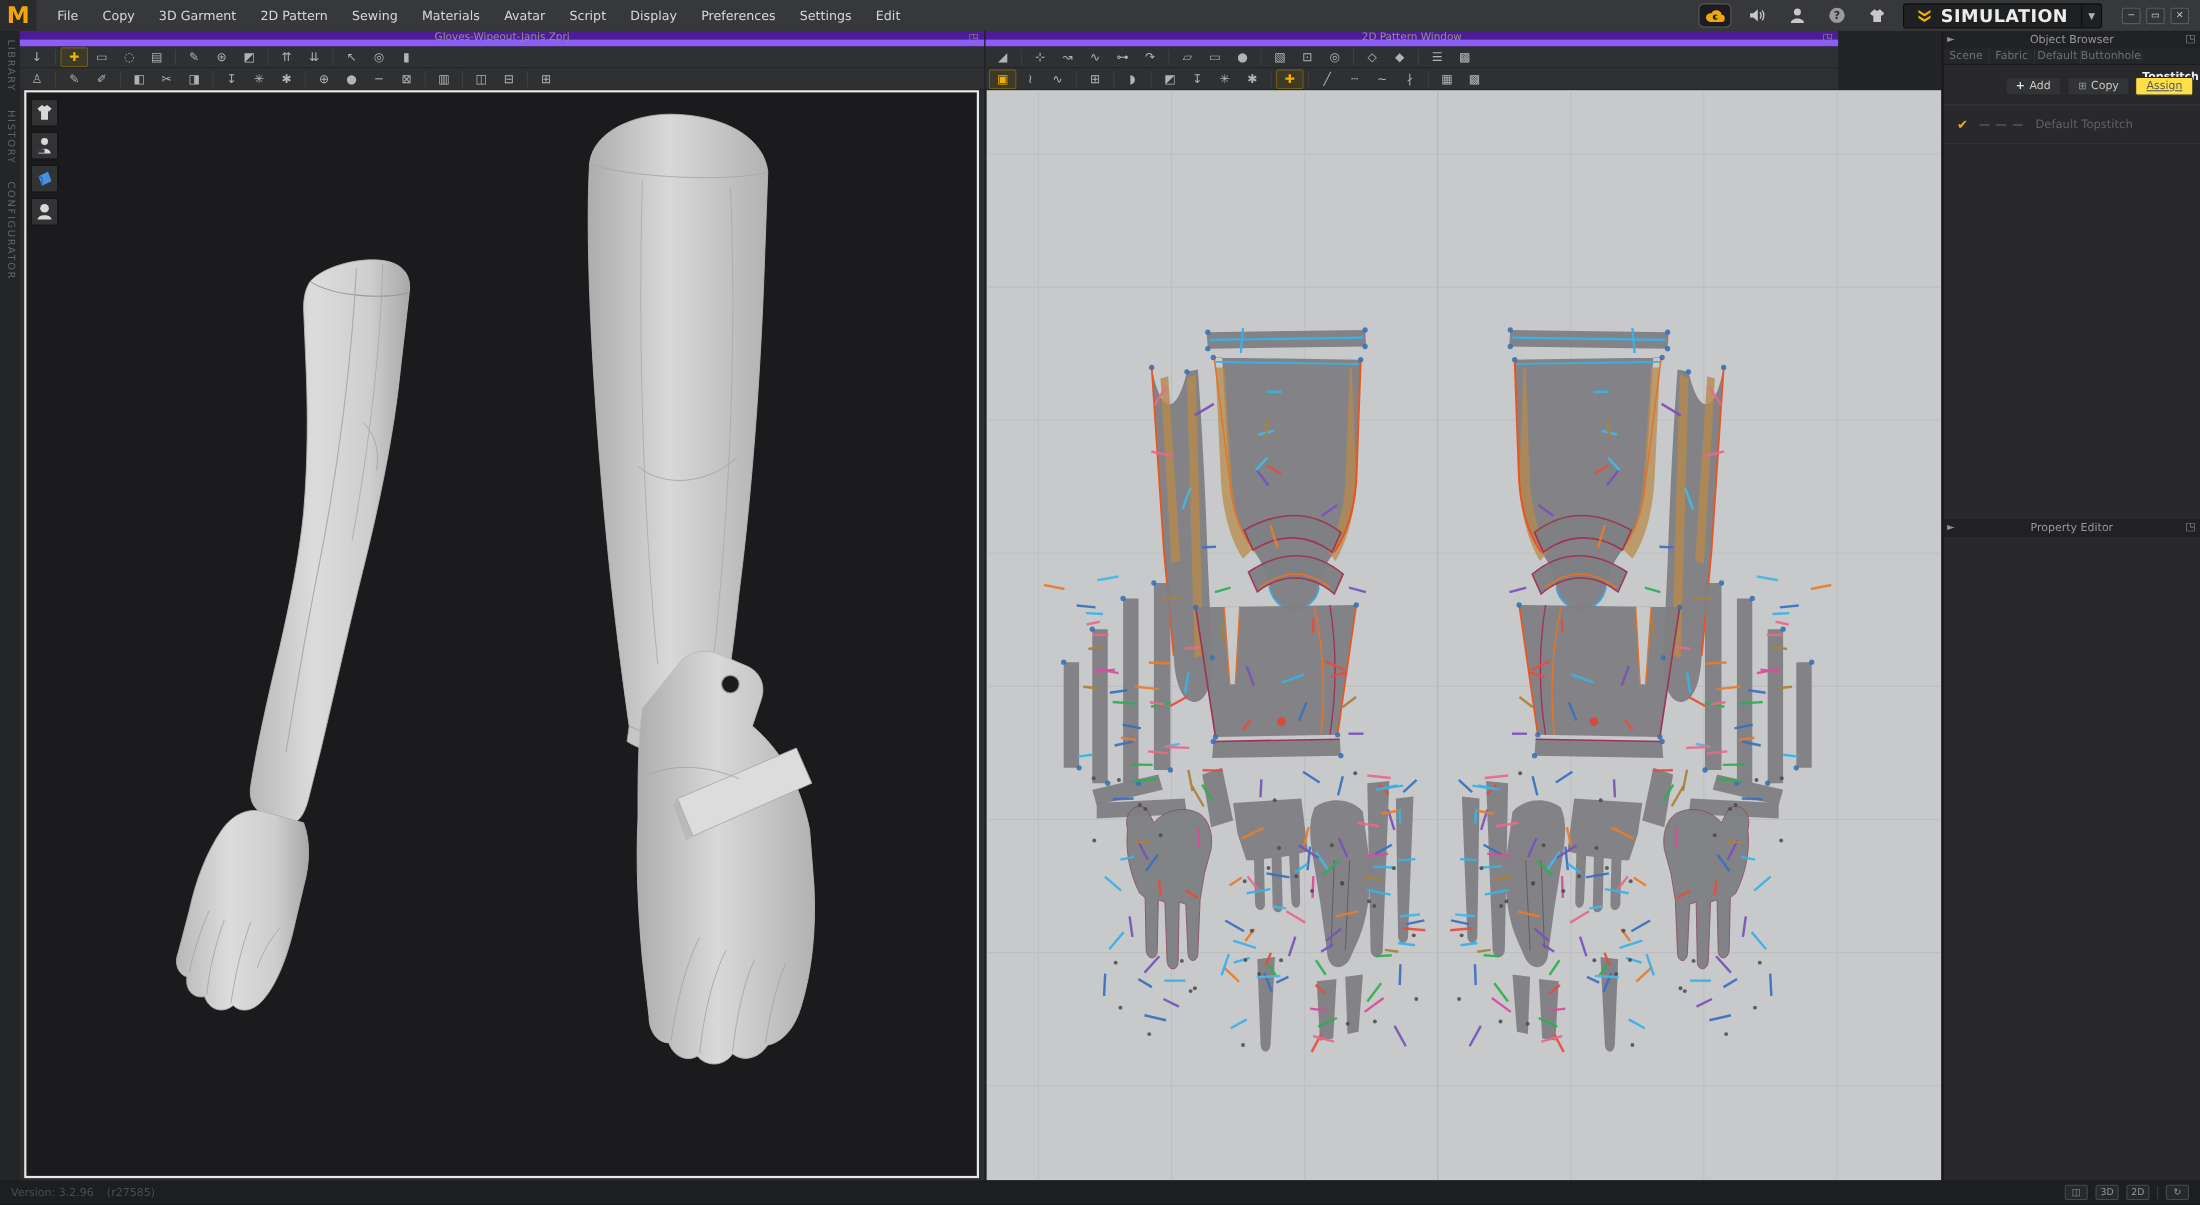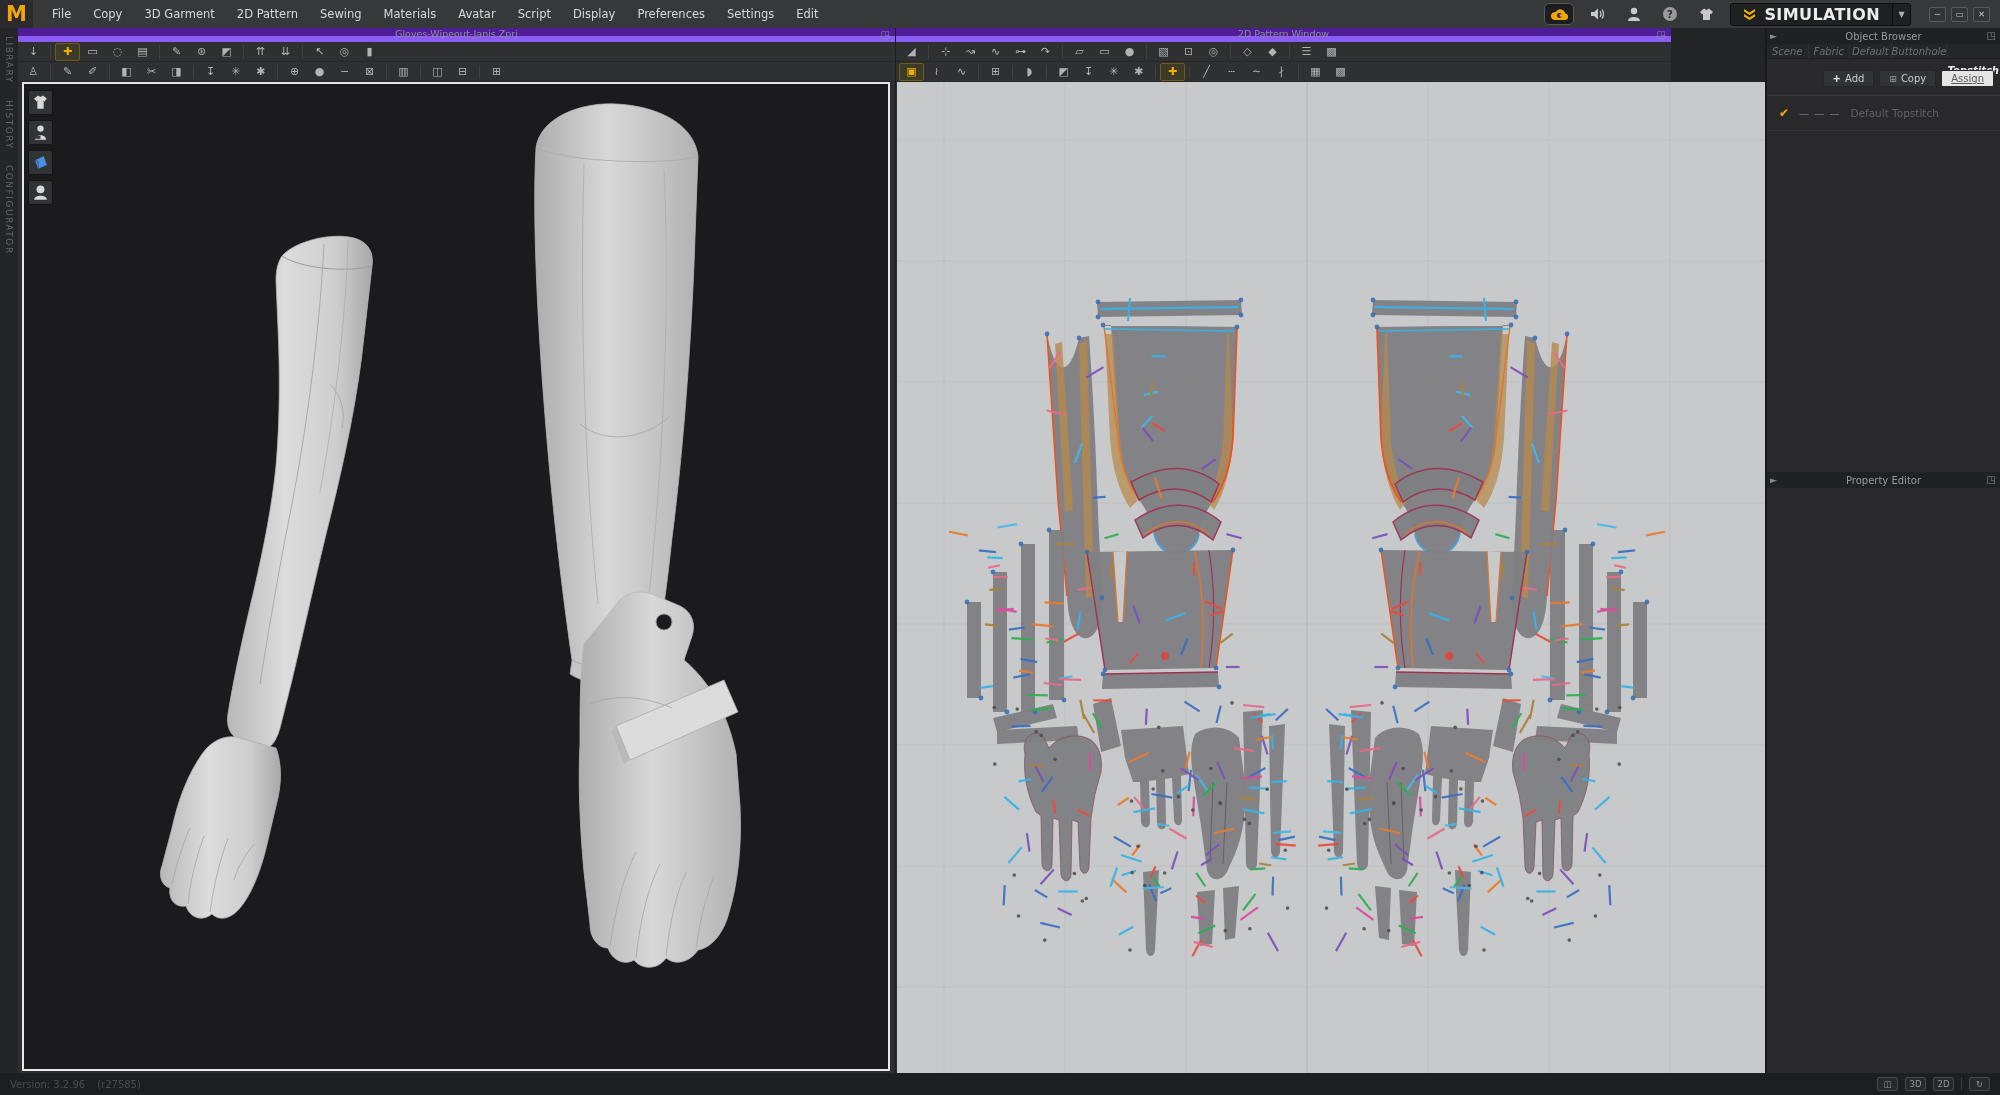--- a/index.html
+++ b/index.html
@@ -56,31 +56,31 @@
 
   #canvas2d { position:absolute; left:1px; top:54px; width:868px; height:991px; background:#c8c9ca; }
 
   
   #rightpanel { position:absolute; left:1765px; top:28px; width:235px; height:1045px;
                 background:#29292b; border-left:2px solid #19191b; }
   .panel-header { height:16px; background:#202123; display:flex; align-items:center; justify-content:center;
                   position:relative; font-size:10px; color:#98989a; }
   .panel-arrow { position:absolute; left:3px; top:0; color:#8d8d8f; font-size:9px; line-height:16px; }
   .panel-pop { position:absolute; right:4px; top:0; color:#8a8a8c; font-size:10px; line-height:16px; }
-  #ob-tabs { display:flex; height:15px; background:#252628; border-bottom:1px solid #1b1c1e;font-style:italic; }
+  #ob-tabs { display:flex; height:15px; background:#252628; border-bottom:1px solid #1b1c1e; }
   .tab { flex:1; display:flex; align-items:center; justify-content:center; font-size:10px;
          color:#6e6f71; border-right:1px solid #2f3032; }
   .tab.active { background:#701a75; color:#eeeeef; font-weight:bold;margin-top:26px; }
   #ob-actions { display:flex; justify-content:flex-end; gap:5px; padding:11px 6px 8px;
                 border-bottom:1px solid #37383a; }
   .act-btn { height:17px; padding:0 9px; background:#323335; border:1px solid #252628; border-radius:2px;
              color:#cacaca; font-size:10px; display:flex; align-items:center; gap:4px; }
   .act-btn .plus { color:#e8e8e8; font-weight:bold; }
   .act-btn .cicon { color:#9a9a9c; font-size:9px; }
-  .act-btn.disabled { background:#e5e5e5; color:#57585a; border-color:#2a2b2d;text-decoration:underline; }
+  .act-btn.disabled { background:#fde047; color:#57585a; border-color:#2a2b2d;text-decoration:underline; }
   #ob-list .list-item { display:flex; align-items:center; gap:10px; padding:10px 12px;
                         border-bottom:1px solid #323335; }
   .check { color:#f0b000; font-size:12px; }
   .dashes { color:#7d7d7f; font-size:10px; letter-spacing:1px; }
   .item-label { color:#626264; font-size:10.5px; }
   #prop-header { position:absolute; left:0; top:444px; width:100%; }
 
   
   #statusbar { position:absolute; left:0; top:1073px; width:2000px; height:22px; background:#1d1e20;
                display:flex; align-items:center; padding:0 10px; font-size:10px; color:#4b4c4e; }

